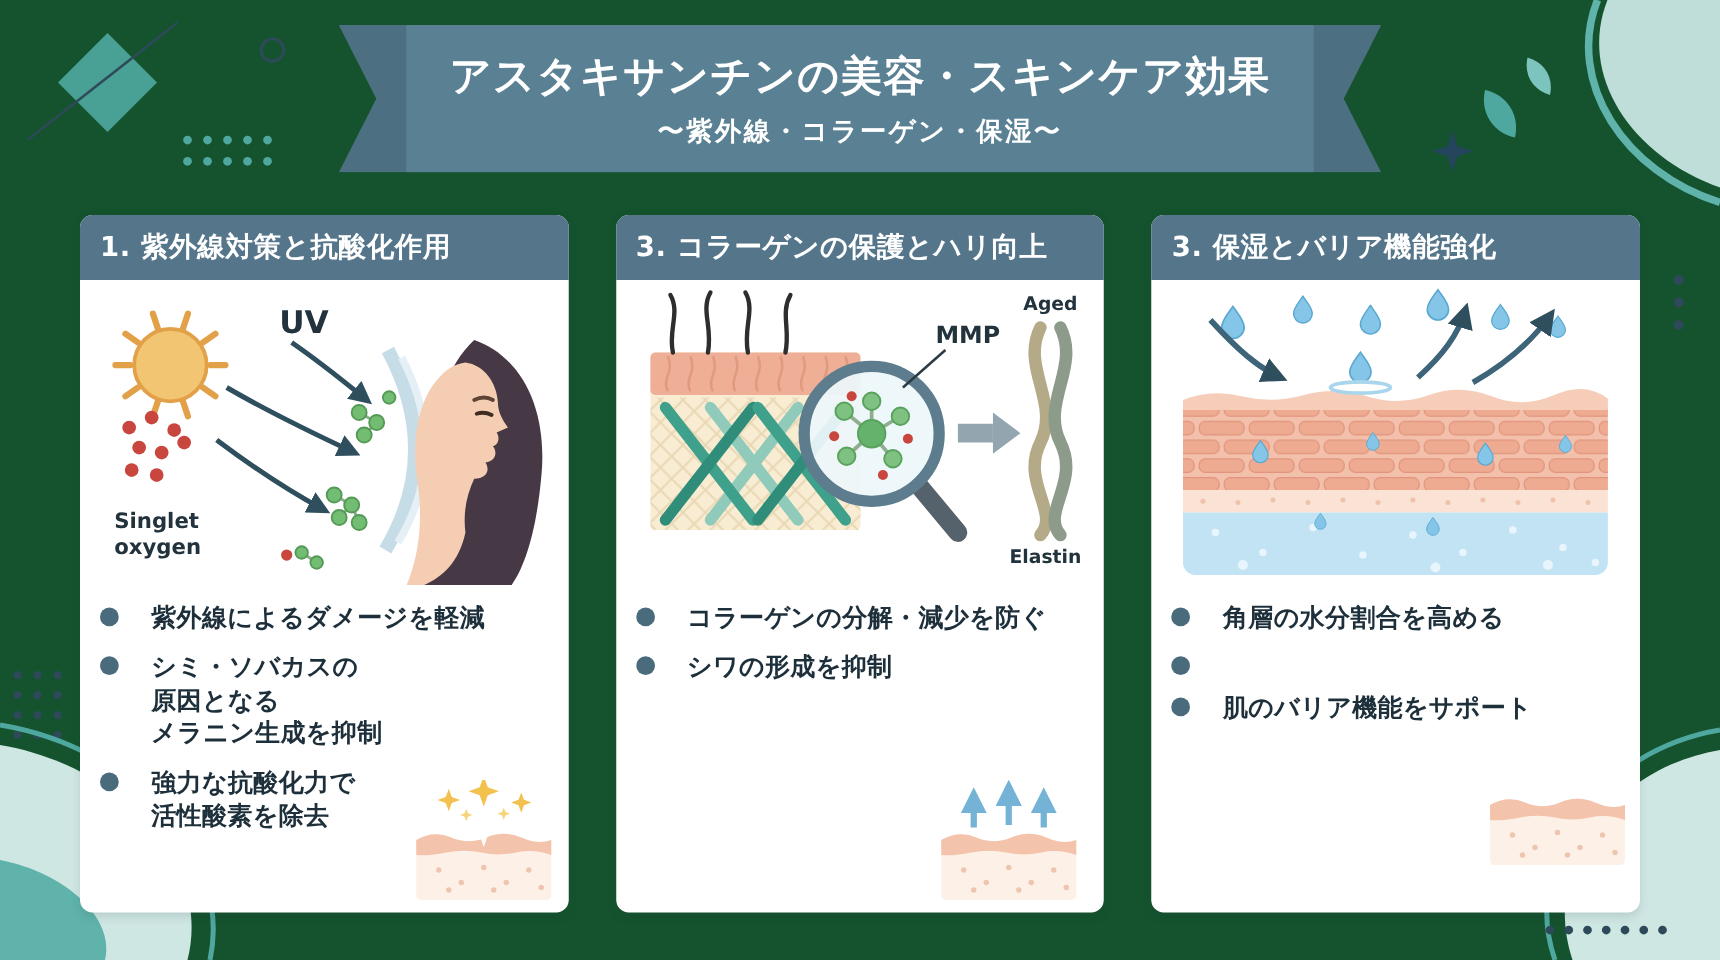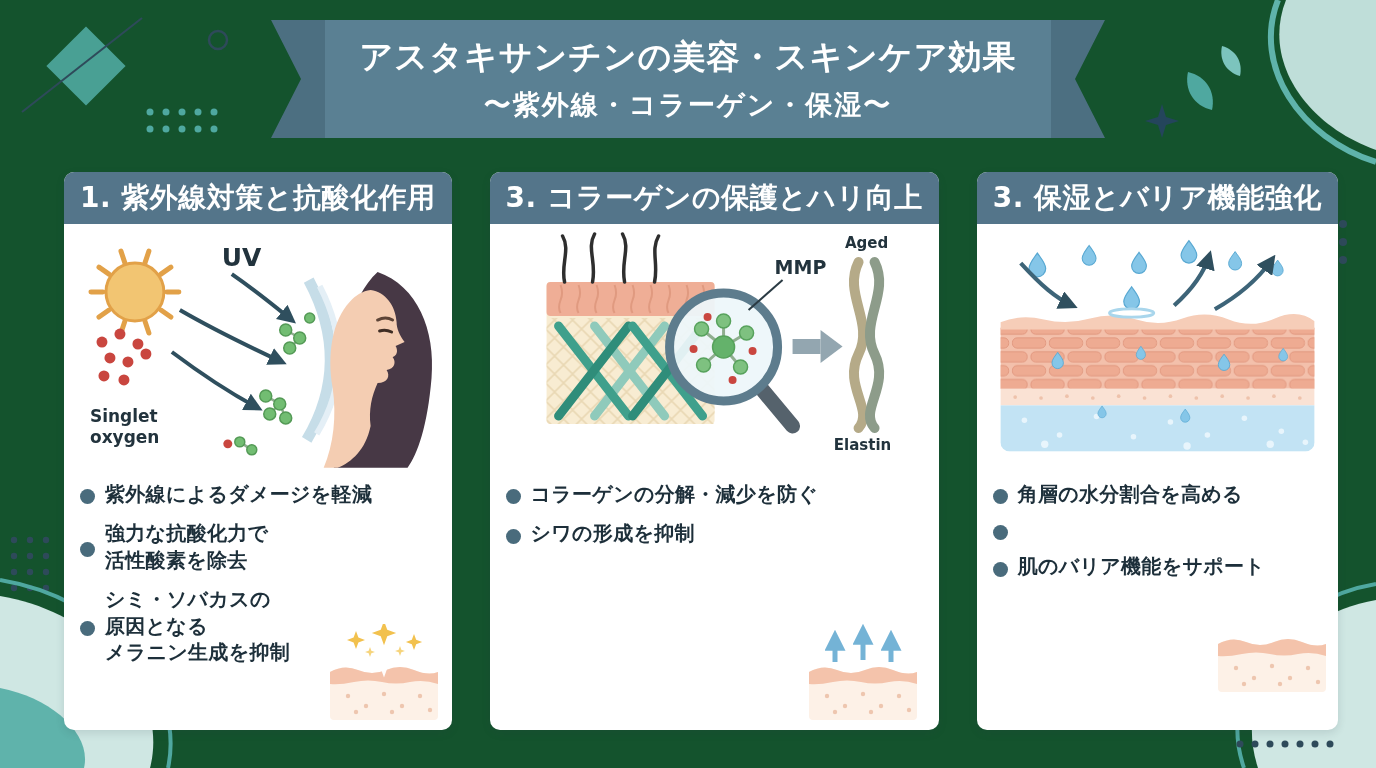--- a/index.html
+++ b/index.html
@@ -5,30 +5,30 @@
   *{margin:0;padding:0;box-sizing:border-box}
   body{font-family:"DejaVu Sans","Liberation Sans",sans-serif;background:#dfe5e9}
   .stage{position:relative;width:1376px;height:768px;background:#14532d;overflow:hidden}
   .bg{position:absolute;inset:0;z-index:0}
   .ribbon{position:absolute;top:20px;left:50%;transform:translateX(-50%);width:834px;height:118px;
     background:#4c6f81;z-index:2;
     clip-path:polygon(0 0,100% 0,calc(100% - 30px) 50%,100% 100%,0 100%,30px 50%)}
   .ribbon-inner{position:absolute;inset:0 54px;background:#5a8093;display:flex;flex-direction:column;
     align-items:center;justify-content:center;gap:7px}
   .ribbon-title{color:#fff;font-weight:bold;font-size:33px;letter-spacing:1px;white-space:nowrap}
-  .ribbon-subtitle{color:#fff;font-weight:bold;font-size:27px;letter-spacing:2px;white-space:nowrap}
+  .ribbon-subtitle{color:#fff;font-weight:bold;font-size:21px;letter-spacing:2px;white-space:nowrap}
   .cards{position:absolute;left:64px;right:64px;top:172px;display:flex;gap:38px;z-index:1}
   .card{flex:1;background:#fff;border-radius:10px;box-shadow:0 3px 8px rgba(40,60,70,.14);height:558px;
     display:flex;flex-direction:column}
   .card-head{height:52px;background:#54758a;border-radius:10px 10px 0 0;color:#fff;font-weight:bold;
-    font-size:28px;display:flex;align-items:center;padding:0 16px;letter-spacing:.5px;white-space:nowrap}
+    font-size:22px;display:flex;align-items:center;padding:0 16px;letter-spacing:.5px;white-space:nowrap}
   .card-body{position:relative;flex:1;padding:6px 16px 10px}
   .illus{display:block;width:100%;height:238px}
   .bullets{list-style:none;margin-top:8px}
-  .bullet{display:flex;gap:10px;margin:13px 0;align-items:center}
+  .bullet{display:flex;gap:26px;margin:13px 0;align-items:flex-start}
   .dot{width:15px;height:15px;border-radius:50%;background:#496b7c;flex:0 0 auto;margin-top:5px}
   .btxt{font-size:20px;font-weight:bold;color:#1d2f3a;line-height:1.32;white-space:pre-line;letter-spacing:.3px}
   .inset{position:absolute;z-index:2}
   .inset-1{right:6px;bottom:2px}
   .inset-2{right:14px;bottom:6px}
   .inset-3{right:4px;bottom:30px}
   svg text{font-family:"DejaVu Sans","Liberation Sans",sans-serif}
   .lbl{font-weight:bold;fill:#22333d}
 </style>
 </head>
@@ -180,28 +180,28 @@
           <text class="lbl" x="10" y="192" font-size="17">Singlet</text>
           <text class="lbl" x="10" y="213" font-size="17">oxygen</text>
         </svg>
         <ul class="bullets">
           <li class="bullet">
             <span class="dot"></span>
             <span class="btxt">紫外線によるダメージを軽減</span>
           </li>
           <li class="bullet">
             <span class="dot"></span>
-            <span class="btxt">強力な抗酸化力で
-活性酸素を除去</span>
-          </li>
-          <li class="bullet">
-            <span class="dot"></span>
             <span class="btxt">シミ・ソバカスの
 原因となる
 メラニン生成を抑制</span>
+          </li>
+          <li class="bullet">
+            <span class="dot"></span>
+            <span class="btxt">強力な抗酸化力で
+活性酸素を除去</span>
           </li>
         </ul>
         <div class="inset inset-1">
           <svg width="124" height="100" viewBox="0 0 124 100">
             <defs>
               <path id="spark" d="M0,-9 L2.4,-2.4 L9,0 L2.4,2.4 L0,9 L-2.4,2.4 L-9,0 L-2.4,-2.4 Z"></path>
               <g id="skin-patch">
                 <path d="M0,12 Q14,4 28,10 T56,10 T84,10 T108,12 L108,56 Q108,60 104,60 L4,60 Q0,60 0,56 Z" fill="#fdf1e7"></path>
                 <path d="M0,12 Q14,4 28,10 T56,10 T84,10 T108,12 L108,24 Q94,19 80,22 T52,22 T24,22 T0,24 Z" fill="#f4c3ab"></path>
                 <g fill="#eec6af">

